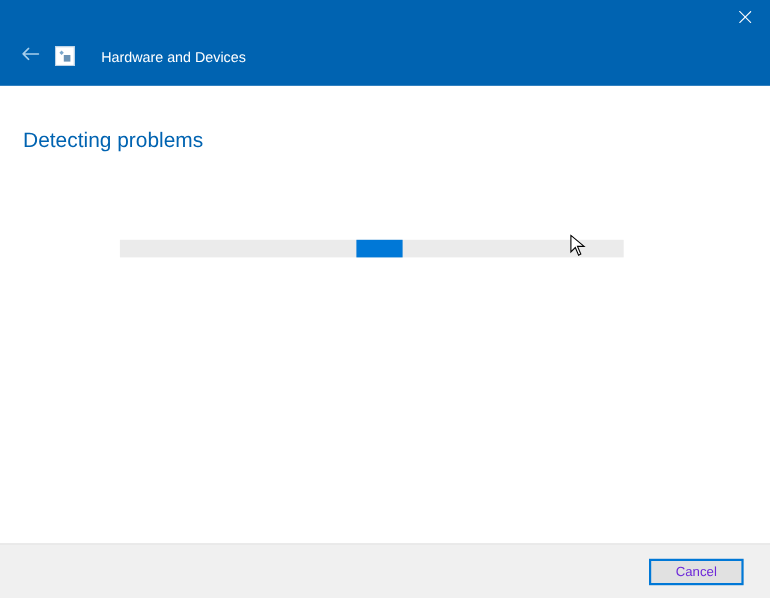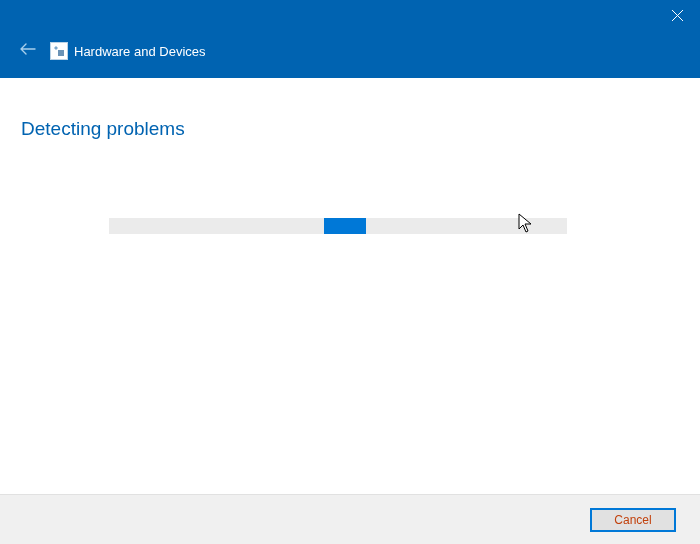--- a/index.html
+++ b/index.html
@@ -46,21 +46,21 @@
       left: 20px;
       bottom: 20px;
       color: #cfe6f7;
       font-size: 14px;
       cursor: default;
     }
     .title-wrap {
       display: flex;
       align-items: center;
       margin-left: 50px;
-      gap: 6px;
+      gap: 24px;
       margin-top: 20px;
     }
     .troubleshooter-icon {
       width: 18px;
       height: 18px;
       background: #ffffff;
       display: inline-flex;
       align-items: center;
       justify-content: center;
       border: 1px solid #bcd3e6;
@@ -109,21 +109,21 @@
       align-items: center;
       justify-content: flex-end;
       padding-right: 24px;
     }
     .cancel-btn {
       min-width: 86px;
       height: 24px;
       background: #e1e1e1;
       border: 2px solid #0078d7;
       font-size: 12px;
-      color: #c2410c;
+      color: #6d28d9;
       cursor: pointer;
       padding: 0 12px;
     }
     .cursor {
       position: absolute;
       left: 518px;
       top: 213px;
       pointer-events: none;
     }
     .cursor svg {

